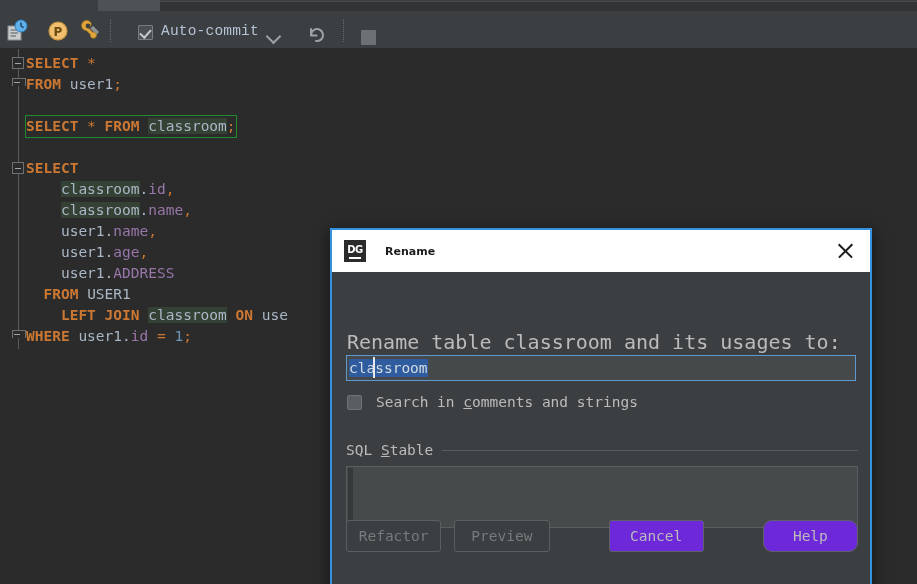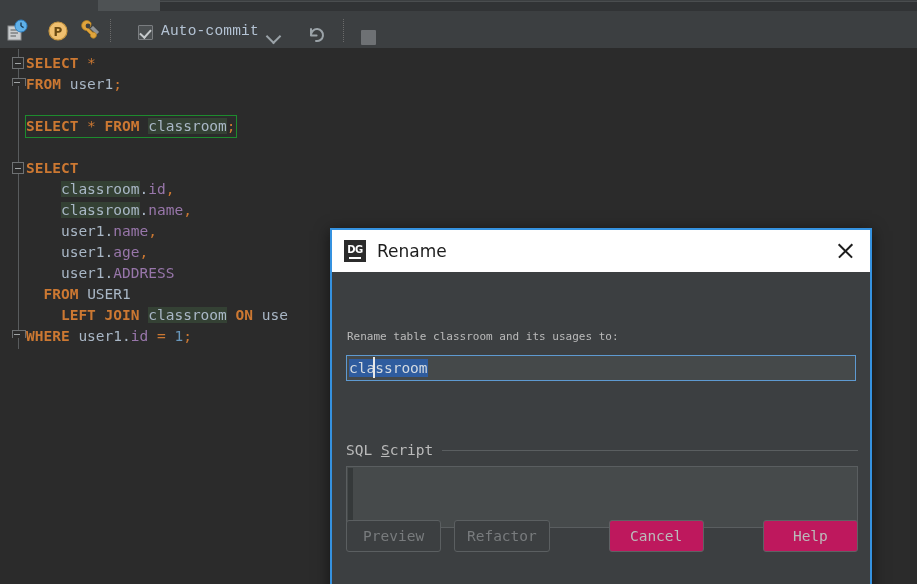--- a/index.html
+++ b/index.html
@@ -246,24 +246,25 @@
   }
   .dg-icon::after {
     content: "";
     position: absolute;
     left: 5px; bottom: 3px;
     width: 12px; height: 2px;
     background: #ffffff;
   }
   .dg-icon span { position: relative; top: -2px; letter-spacing: -0.5px; }
   .dlg-title-text {
-    margin-left: 11px;
+    margin-left: 19px;
     font-family: "DejaVu Sans", sans-serif;
-    font-size: 17px;
+    font-size: 11px;
     color: #1d1d1d;
+    font-weight: bold;
   }
   .dlg-close {
     position: absolute;
     right: 14px; top: 10px;
     width: 22px; height: 22px;
     cursor: pointer;
   }
   .dlg-close::before, .dlg-close::after {
     content: "";
     position: absolute;
@@ -277,21 +278,21 @@
   .dlg-body {
     position: relative;
     height: 298px;
     background: #3c3f41;
     padding: 0 15px;
   }
   .dlg-prompt {
     position: absolute;
     left: 15px; top: 58px;
     font-family: "DejaVu Sans Mono", monospace;
-    font-size: 11px;
+    font-size: 20px;
     color: #bbbbbb;
     white-space: nowrap;
   }
   .rename-input {
     position: absolute;
     left: 14px; top: 83px;
     width: 510px; height: 26px;
     background: #45494a;
     border: 1px solid #5e9ad1;
     display: flex;
@@ -386,29 +387,29 @@
     cursor: pointer;
     white-space: nowrap;
   }
   .btn-disabled {
     background: #3c3f41;
     border: 1px solid #5b5f61;
     color: #787b7d;
     cursor: default;
   }
   .btn-normal {
-    background: #be185d;
+    background: #6d28d9;
     border: 1px solid #5e6264;
     color: #bbbbbb;
     margin-left: 46px;
   }
   .w-refactor { width: 113px; }
   .w-preview  { width: 113px; }
   .w-cancel   { width: 113px; }
-  .w-help     { width: 113px; }
+  .w-help     { width: 113px; border-radius: 9px; }
 
   u { text-decoration: underline; }
 </style>
 </head>
 <body>
 
 <div id="app">
 
   <div class="tabstrip">
     <div class="tab-left"></div>
@@ -483,31 +484,35 @@
 
     <div class="dlg-body">
 
       <div class="dlg-prompt">Rename table classroom and its usages to:</div>
 
       <div class="rename-input">
         <span class="sel">classroom</span>
       </div>
       <div class="caret"></div>
 
+      <div class="cb-row">
+        <div class="cb-box"></div>
+        <div class="cb-label"><span>Search in </span><u>c</u><span>omments and strings</span></div>
+      </div>
 
       <div class="sql-group">
         <div class="sql-legend">
-          <span><span>SQL </span><u>S</u><span>cript</span></span>
+          <span><span>SQL </span><u>S</u><span>table</span></span>
           <span class="rule"></span>
         </div>
         <div class="sql-textarea"></div>
       </div>
 
       <div class="btn-row" id="btn-row">
+          <div class="btn w-refactor btn-disabled">Refactor</div>
           <div class="btn w-preview btn-disabled">Preview</div>
-          <div class="btn w-refactor btn-disabled">Refactor</div>
           <div class="btn w-cancel btn-normal">Cancel</div>
           <div class="btn w-help btn-normal">Help</div>
         </div>
     </div>
   </div>
 
 </div>
 
 </body></html>

